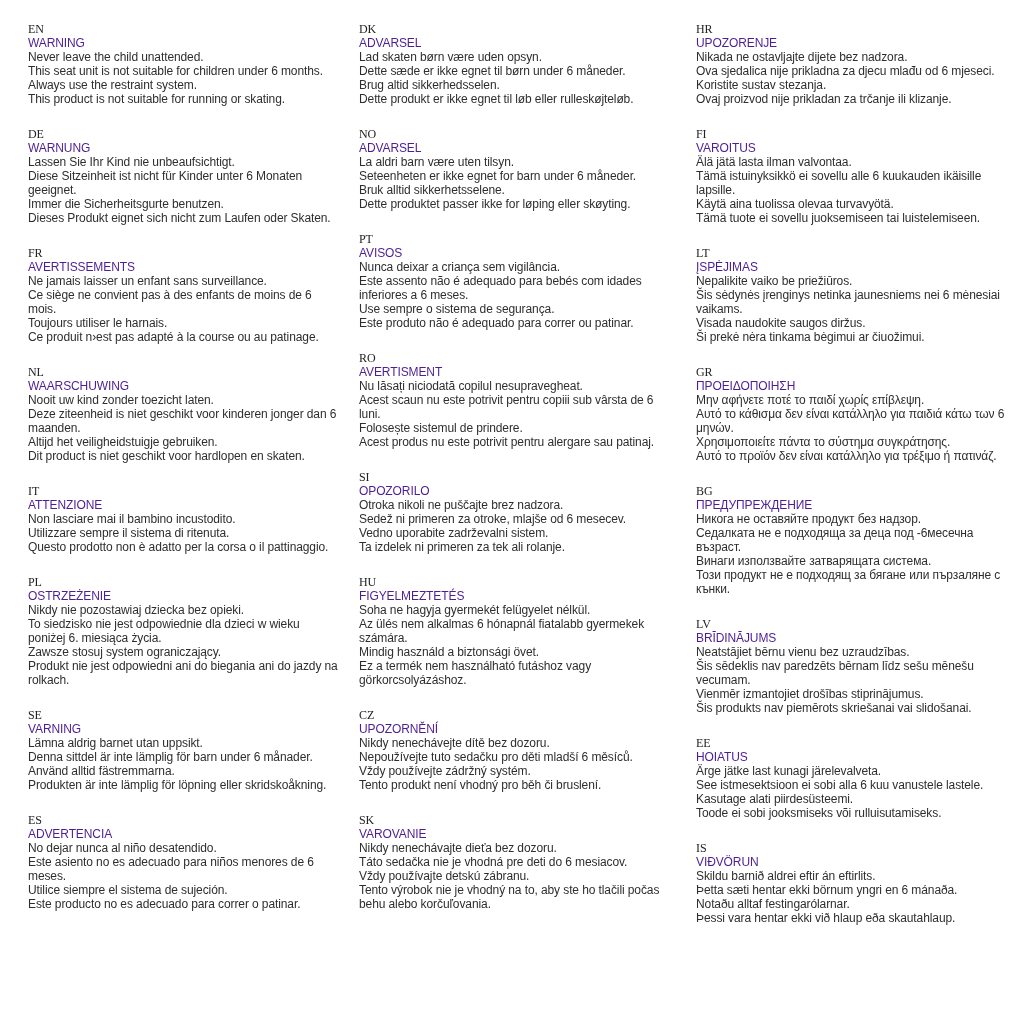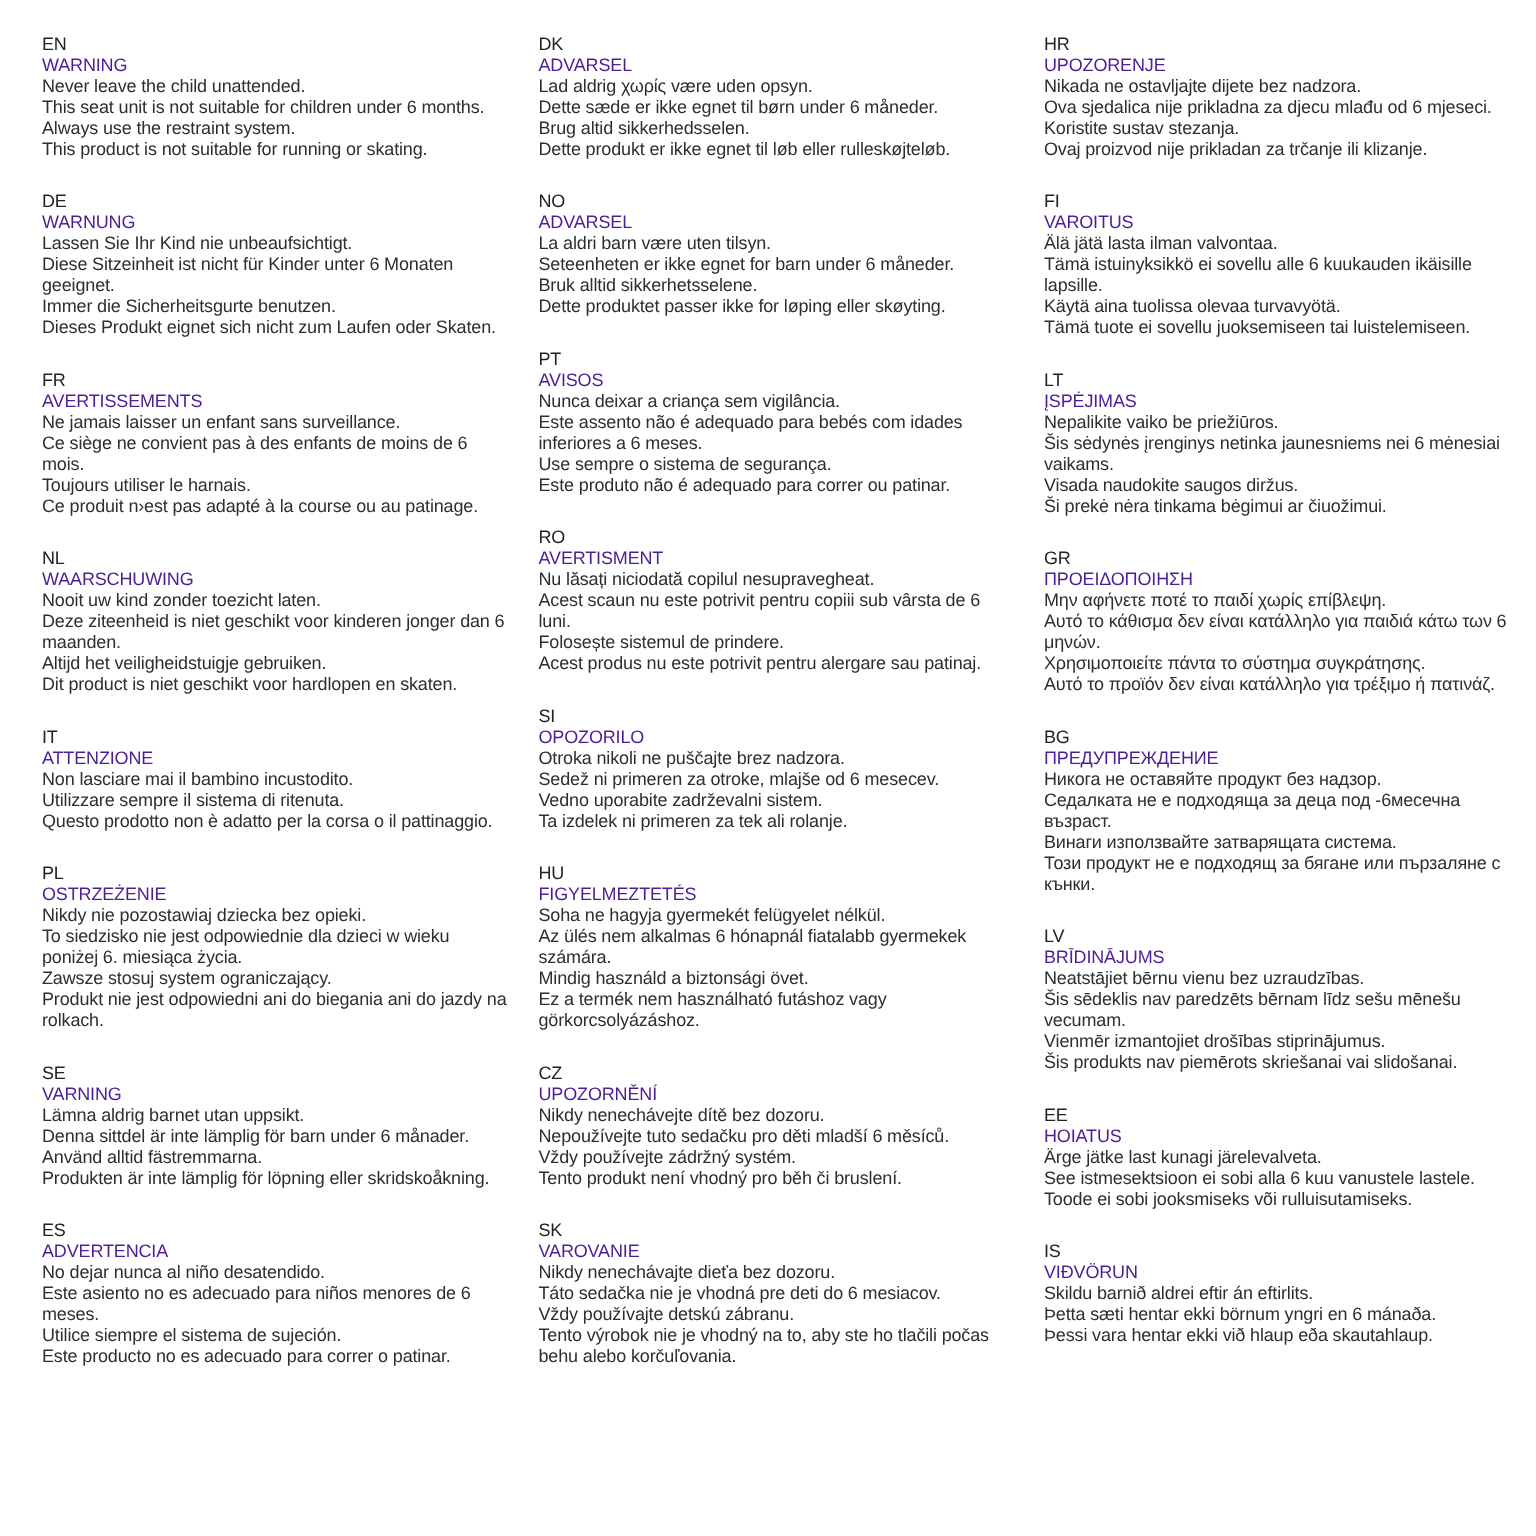--- a/index.html
+++ b/index.html
@@ -25,21 +25,21 @@
   .column { min-width: 0; }
   .block { margin-bottom: 21px; }
   .code,
   .heading,
   .line {
     font-size: 12px;
     line-height: 14px;
     letter-spacing: -0.1px;
     font-weight: 400;
   }
-  .code { color: #222; }
+  .code { color: #222; font-family: Liberation Serif, serif; }
   .heading { color: #4c1d95; }
   .line { color: #2e2e2e; }
 </style>
 </head>
 <body>
 
 <div class="page">
   <div class="column">
       <div class="block">
         <div class="code">EN</div>
@@ -102,21 +102,21 @@
         <div class="line">No dejar nunca al niño desatendido.</div>
         <div class="line">Este asiento no es adecuado para niños menores de 6 meses.</div>
         <div class="line">Utilice siempre el sistema de sujeción.</div>
         <div class="line">Este producto no es adecuado para correr o patinar.</div>
       </div>
     </div>
   <div class="column">
       <div class="block">
         <div class="code">DK</div>
         <div class="heading">ADVARSEL</div>
-        <div class="line">Lad aldrig χωρίς være uden opsyn.</div>
+        <div class="line">Lad skaten børn være uden opsyn.</div>
         <div class="line">Dette sæde er ikke egnet til børn under 6 måneder.</div>
         <div class="line">Brug altid sikkerhedsselen.</div>
         <div class="line">Dette produkt er ikke egnet til løb eller rulleskøjteløb.</div>
       </div>
       <div class="block">
         <div class="code">NO</div>
         <div class="heading">ADVARSEL</div>
         <div class="line">La aldri barn være uten tilsyn.</div>
         <div class="line">Seteenheten er ikke egnet for barn under 6 måneder.</div>
         <div class="line">Bruk alltid sikkerhetsselene.</div>
@@ -218,23 +218,25 @@
         <div class="line">Neatstājiet bērnu vienu bez uzraudzības.</div>
         <div class="line">Šis sēdeklis nav paredzēts bērnam līdz sešu mēnešu vecumam.</div>
         <div class="line">Vienmēr izmantojiet drošības stiprinājumus.</div>
         <div class="line">Šis produkts nav piemērots skriešanai vai slidošanai.</div>
       </div>
       <div class="block">
         <div class="code">EE</div>
         <div class="heading">HOIATUS</div>
         <div class="line">Ärge jätke last kunagi järelevalveta.</div>
         <div class="line">See istmesektsioon ei sobi alla 6 kuu vanustele lastele.</div>
+        <div class="line">Kasutage alati piirdesüsteemi.</div>
         <div class="line">Toode ei sobi jooksmiseks või rulluisutamiseks.</div>
       </div>
       <div class="block">
         <div class="code">IS</div>
         <div class="heading">VIÐVÖRUN</div>
         <div class="line">Skildu barnið aldrei eftir án eftirlits.</div>
         <div class="line">Þetta sæti hentar ekki börnum yngri en 6 mánaða.</div>
+        <div class="line">Notaðu alltaf festingarólarnar.</div>
         <div class="line">Þessi vara hentar ekki við hlaup eða skautahlaup.</div>
       </div>
     </div>
 </div>
 
 </body></html>

